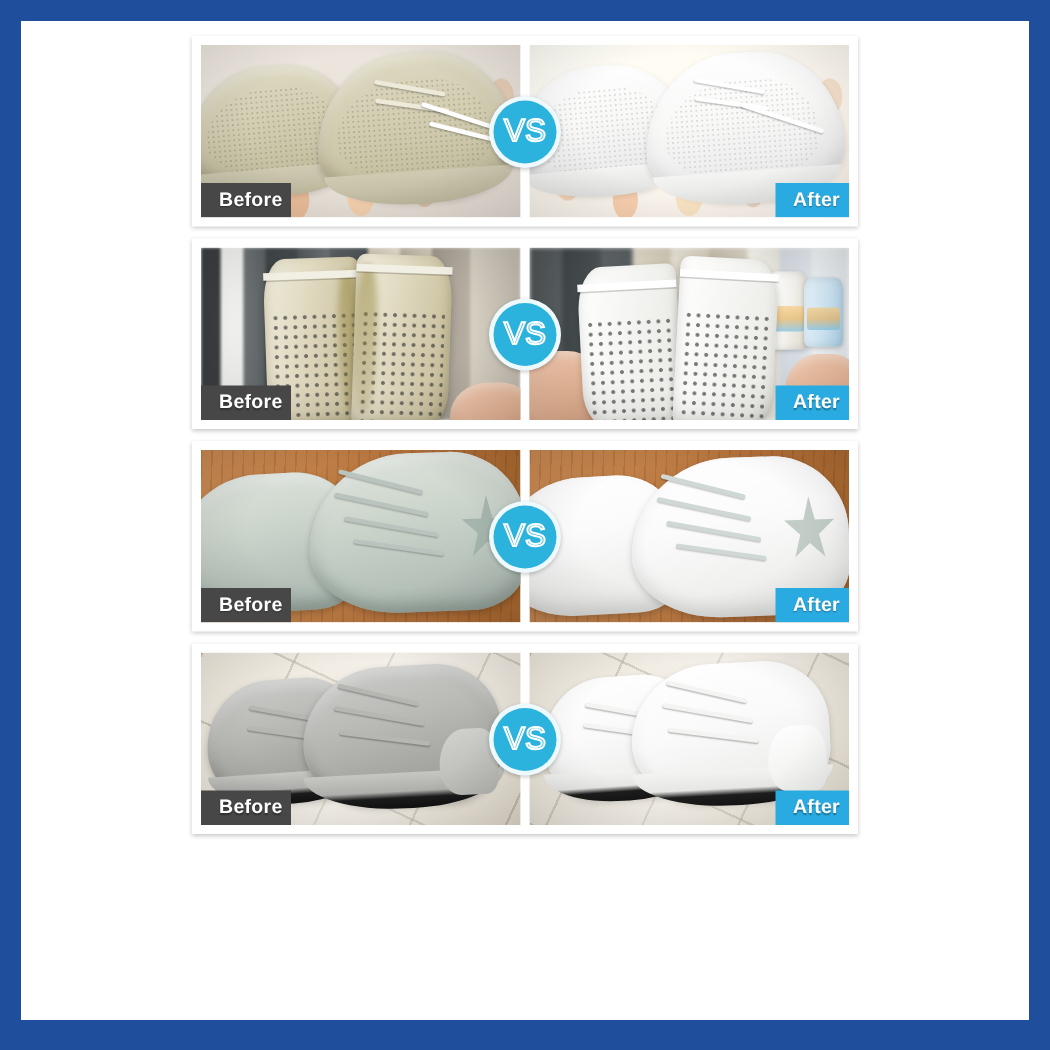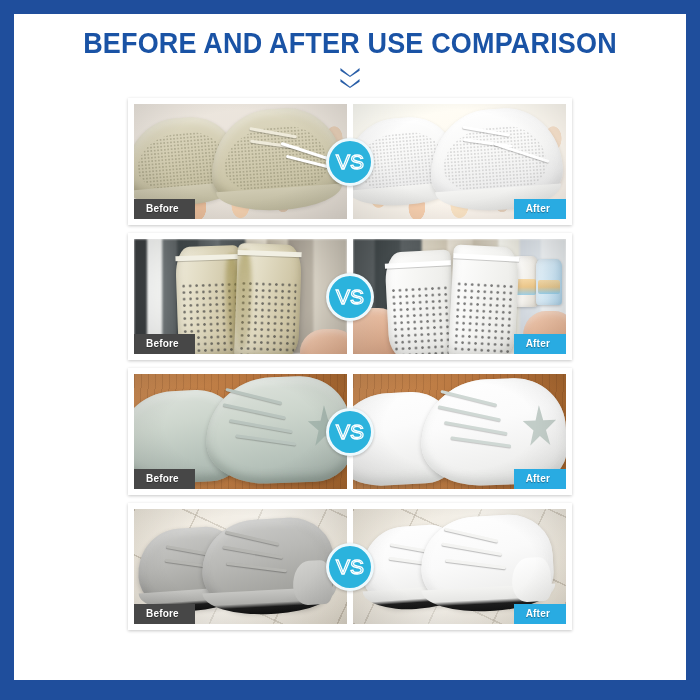--- a/index.html
+++ b/index.html
@@ -91,24 +91,24 @@
     height: 100%;
     overflow: hidden;
   }
   .half.before { border-right: 3px solid #ffffff; box-sizing: border-box; }
   .half.after  { border-left: 3px solid #ffffff; box-sizing: border-box; }
 
   
   .badge {
     position: absolute;
     bottom: 0px;
-    font-size: 10px;
+    font-size: 13px;
     font-weight: bold;
     color: #ffffff;
-    padding: 4px 16px 5px 12px;
+    padding: 4px 6px 5px 12px;
     letter-spacing: 0.2px;
     text-shadow: 0 1px 1px rgba(0,0,0,0.35);
     line-height: 1.1;
   }
   .badge-before {
     left: 0px;
     background: #474747;
   }
   .badge-after {
     right: 0px;
@@ -373,31 +373,20 @@
     background: radial-gradient(ellipse at 50% 45%, rgba(0,0,0,0) 50%, rgba(0,0,0,0.13) 100%);
     pointer-events:none;
   }
 </style>
 </head>
 <body>
 
 <div class="page">
   <div class="inner-frame">
 
-    <div class="header">
-      <div class="title">BEFORE AND AFTER USE COMPARISON</div>
-      <div class="chevrons">
-        <svg class="chev" viewBox="0 0 24 11">
-          <path d="M1.5 1 L12 9.5 L22.5 1 L22.5 4 L12 11 L1.5 4 Z" fill="#2a5fa8"></path>
-        </svg>
-        <svg class="chev" viewBox="0 0 24 11">
-          <path d="M1.5 1 L12 9.5 L22.5 1 L22.5 4 L12 11 L1.5 4 Z" fill="#2a5fa8"></path>
-        </svg>
-      </div>
-    </div>
 
     <div class="rows">
 
       <div class="row-panel">
         <div class="pair">
 
           <div class="half before">
             <div class="scene floor-pebble"></div>
             <div class="shoeA s1 dirty-mesh">
               <div class="meshdots"></div>

